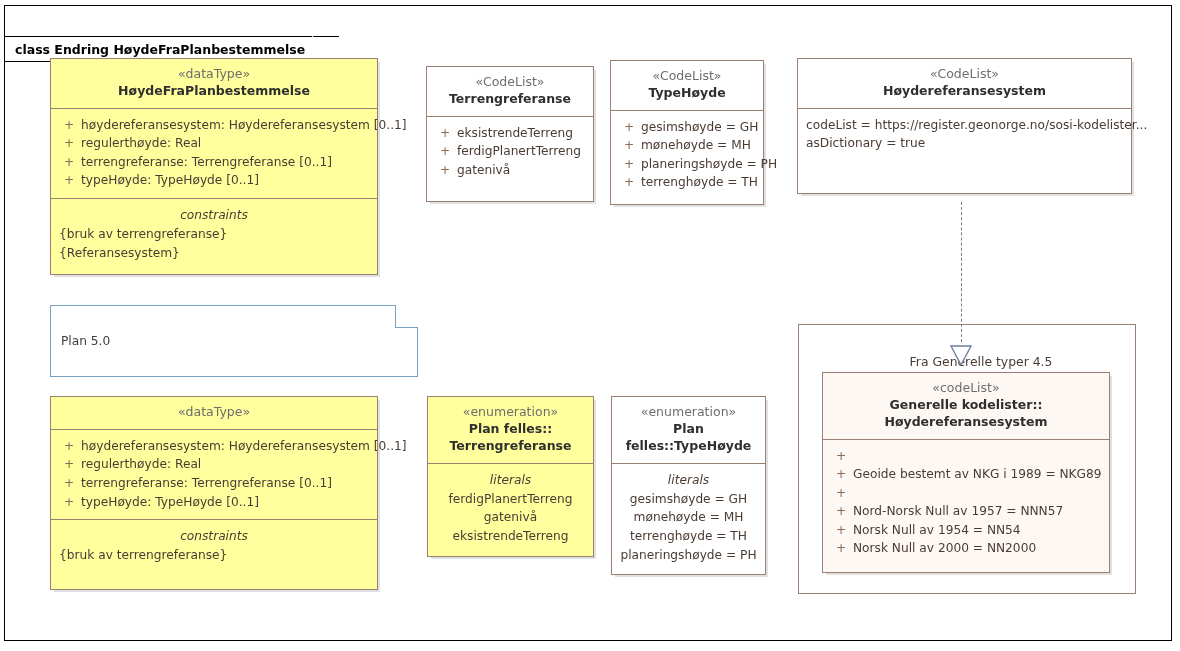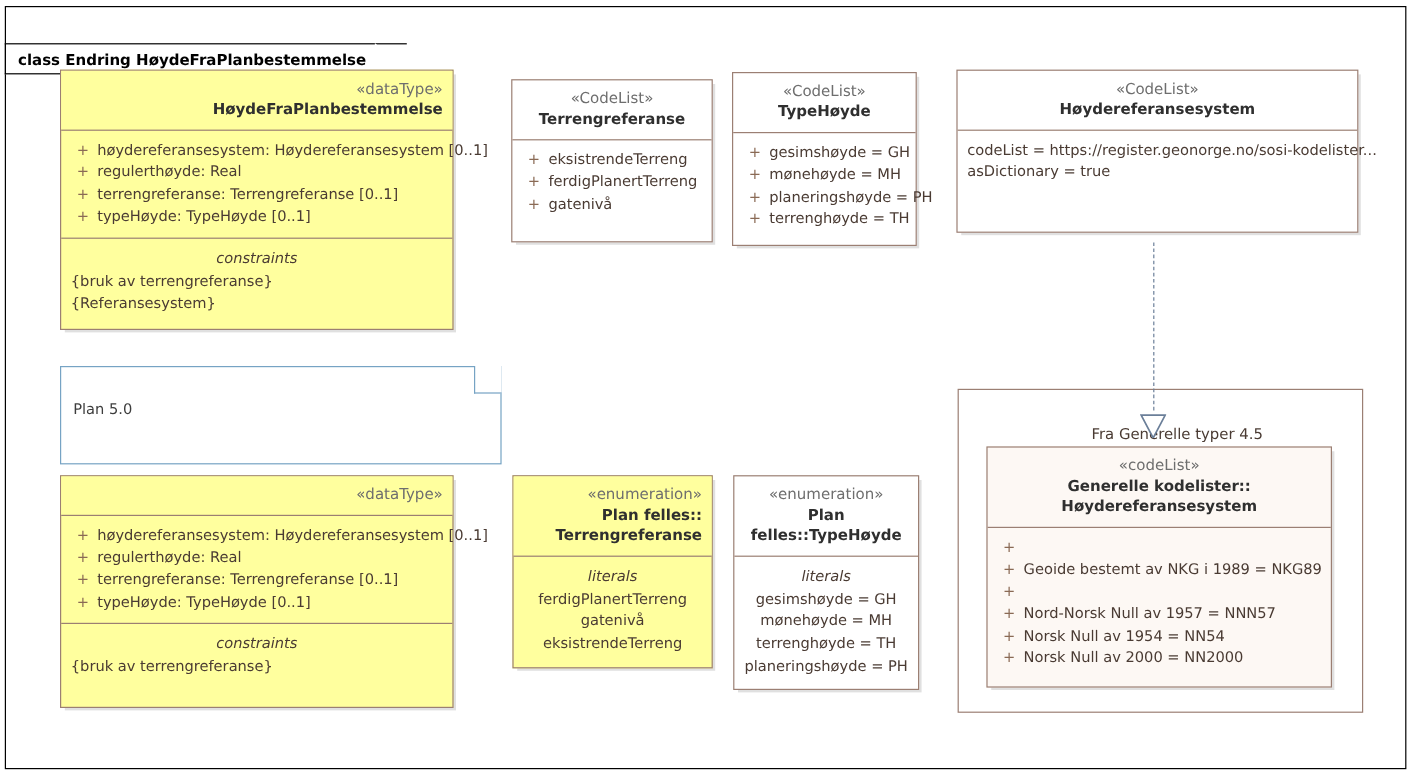--- a/index.html
+++ b/index.html
@@ -55,27 +55,27 @@
     line-height:1.5;padding-bottom:1px;
   }
   .plain-line{
     font-size:12.2px;color:#4a3b33;line-height:1.52;padding:0 8px;white-space:nowrap;
   }
   .center-line{
     font-size:12.2px;color:#4a3b33;line-height:1.52;text-align:center;white-space:nowrap;
   }
 
   .yellow{background:#ffff9e;}
-  .yellow .hdr{background:#ffff9e;text-align:right;}
+  .yellow .hdr{background:#ffff9e;}
   .white{background:#ffffff;}
   .beige{background:#fdf8f4;}
 
   
   #note-plan{
-    position:absolute;left:50px;top:305px;width:368px;height:82px;
+    position:absolute;left:50px;top:305px;width:368px;height:72px;
     box-sizing:border-box;background:#fff;
     border:1px solid #76a3c4;
     display:block;
     text-align:right;
   }
   #note-plan .note-txt{
     position:absolute;left:10px;top:28px;font-size:12.2px;color:#3d3d3d;
   }
   #note-corner-cut{
     position:absolute;right:-1px;top:-1px;width:23px;height:23px;

